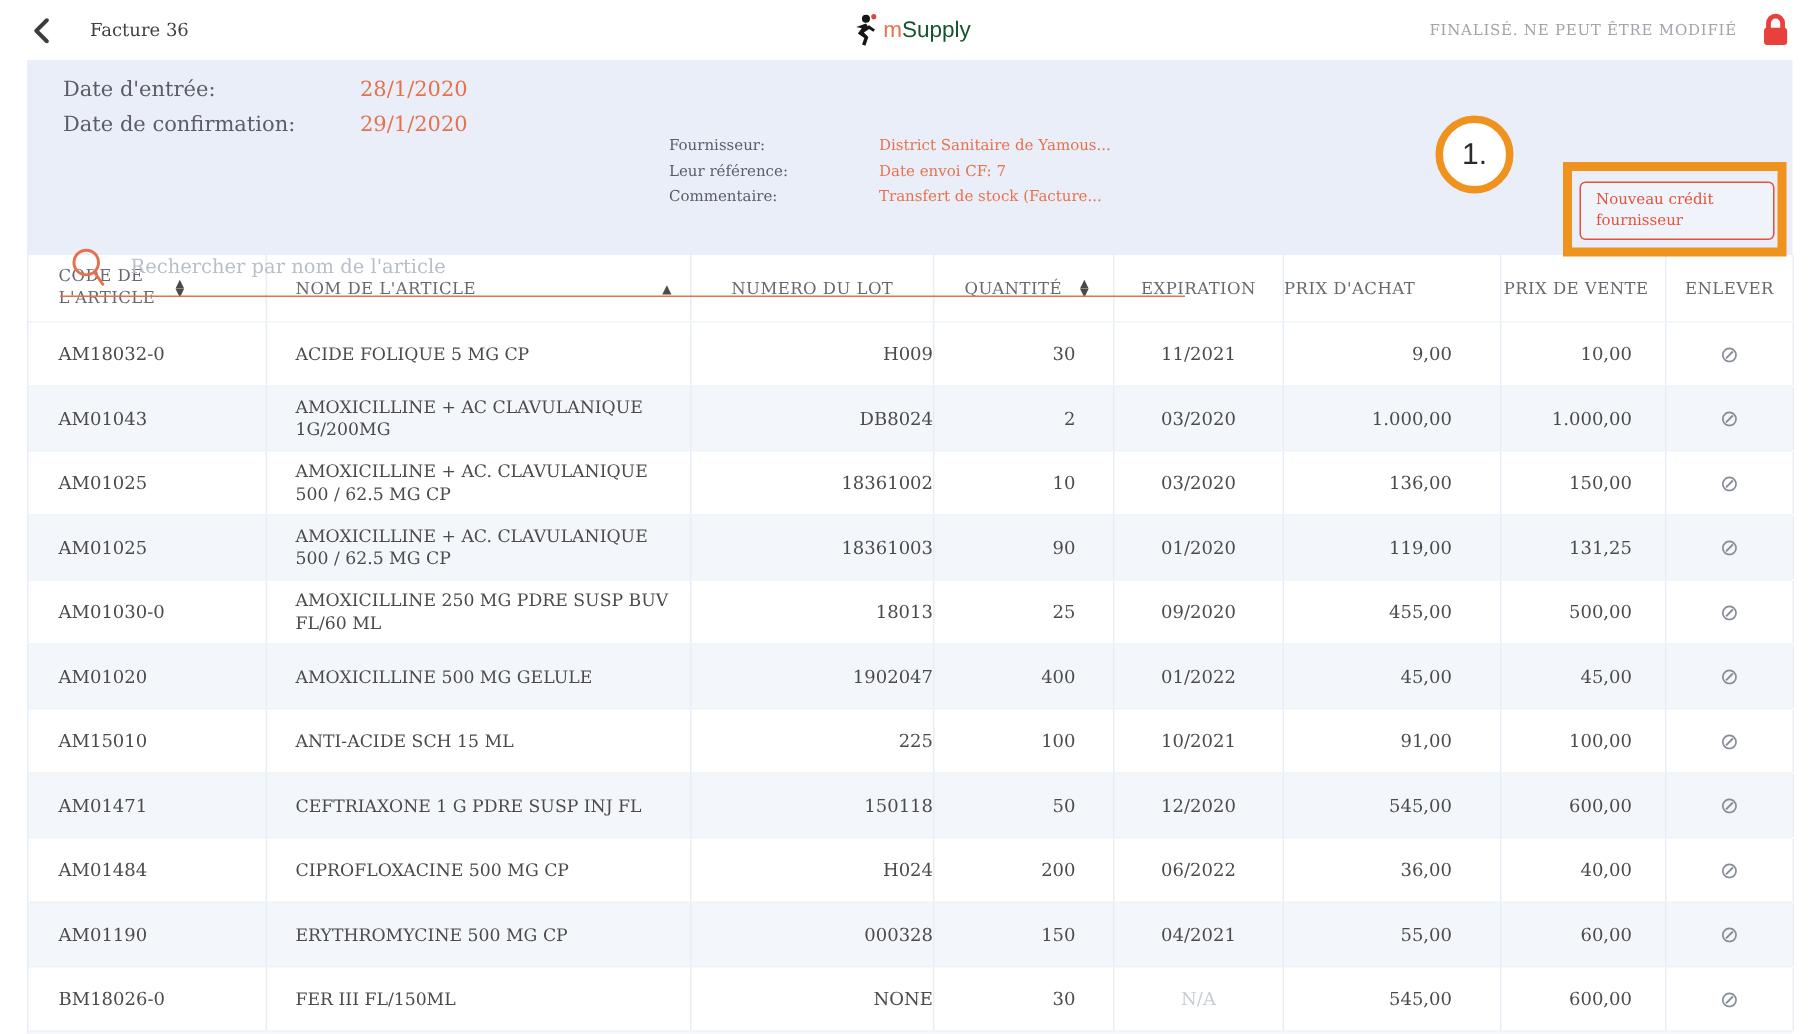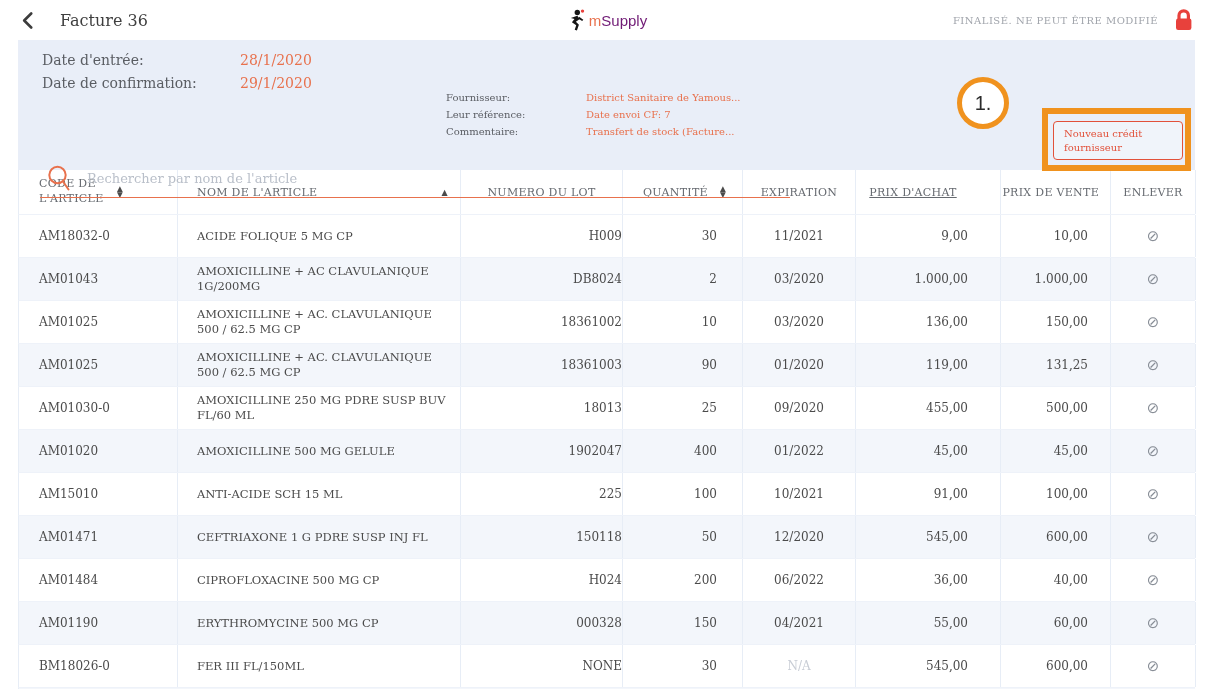--- a/index.html
+++ b/index.html
@@ -3,25 +3,25 @@
 <meta charset="utf-8">
 <style>
   * { margin:0; padding:0; box-sizing:border-box; }
   html,body { width:1213px; height:689px; overflow:hidden; background:#fff;
               font-family:"DejaVu Serif", serif; }
   #app { position:relative; width:1213px; height:689px; background:#fff; }
 
   
   .topbar { height:40px; display:flex; align-items:center; padding:0 14px; position:relative; background:#fff; }
   .back-btn { width:26px; height:26px; display:flex; align-items:center; justify-content:center; cursor:pointer; }
-  .page-title { font-size:16px; color:#3f3f3f; margin-left:20px; }
+  .page-title { font-size:12px; color:#3f3f3f; margin-left:20px; }
   .logo { position:absolute; left:50%; top:50%; transform:translate(-50%,-50%);
           display:flex; align-items:center; font-family:"Liberation Sans", sans-serif; font-size:15px; }
   .logo .m { color:#e8714d; }
-  .logo .rest { color:#701a75; }
+  .logo .rest { color:#14532d; }
   .status-text { margin-left:auto; font-size:10px; letter-spacing:.5px; color:#a0a4ab; }
   .lock { margin-left:14px; margin-right:4px; display:flex; }
 
   
   .panel { position:relative; margin:0 18px; width:1177px; height:130px; background:#e9eef8; }
   .kv-left { position:absolute; left:24px; top:12px; display:grid; grid-template-columns:198px auto; row-gap:7px; font-size:14px; }
   .kv-mid  { position:absolute; left:428px; top:12px; display:grid; grid-template-columns:140px auto; row-gap:6px; font-size:10px;margin-top:40px; }
   .kv-label { color:#5a5d63; }
   .kv-value { color:#e8714d; }
   .searchbar { position:absolute; left:22px; top:122px; width:750px; height:36px;
@@ -52,21 +52,21 @@
   .trow.partial { height:4px; overflow:hidden; }
   .hcell, .cell { display:flex; align-items:center; border-right:1px solid #e7edf6; overflow:hidden; }
   .hcell { font-size:11px; color:#666a70; letter-spacing:.3px; }
   .cell  { font-size:12px; color:#4b4b4b; }
 
   .hcell.col-code { padding-left:20px; } .hcell.col-code .hlabel { width:66px; line-height:1.35; }
   .hcell.col-name { justify-content:space-between; padding-left:19px; padding-right:12px; }
   .hcell.col-lot  { justify-content:center; }
   .hcell.col-qty  { justify-content:flex-end; padding-right:16px; }
   .hcell.col-exp  { justify-content:center; }
-  .hcell.col-buy  { justify-content:center; padding-right:30px;text-decoration:underline; }
+  .hcell.col-buy  { justify-content:flex-start; padding-right:30px; }
   .hcell.col-sell { justify-content:flex-end; padding-right:11px; }
   .hcell.col-remove { justify-content:center; }
 
   .cell.col-code { padding-left:20px; padding-right:6px; }
   .cell.col-name { padding-left:19px; padding-right:12px; font-size:11.5px; line-height:1.3; }
   .cell.col-lot  { justify-content:flex-end; }
   .cell.col-qty  { justify-content:flex-end; padding-right:25px; }
   .cell.col-exp  { justify-content:center; }
   .cell.col-buy  { justify-content:flex-end; padding-right:32px; }
   .cell.col-sell { justify-content:flex-end; padding-right:22px; }

